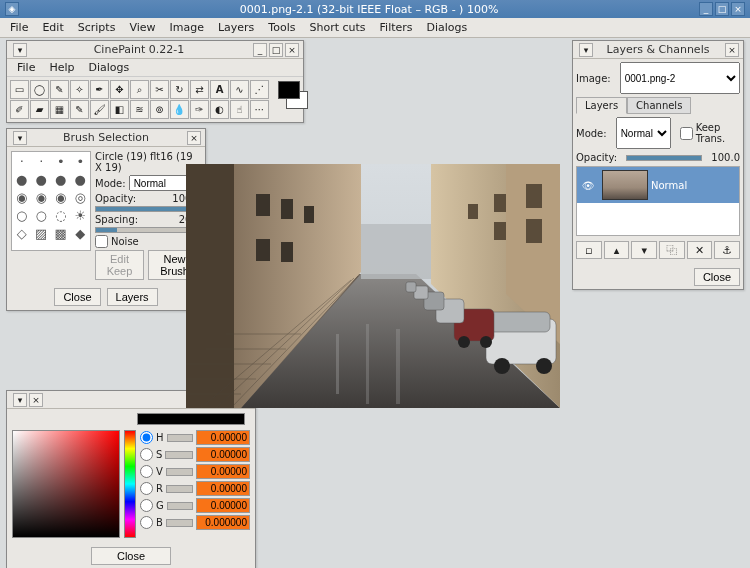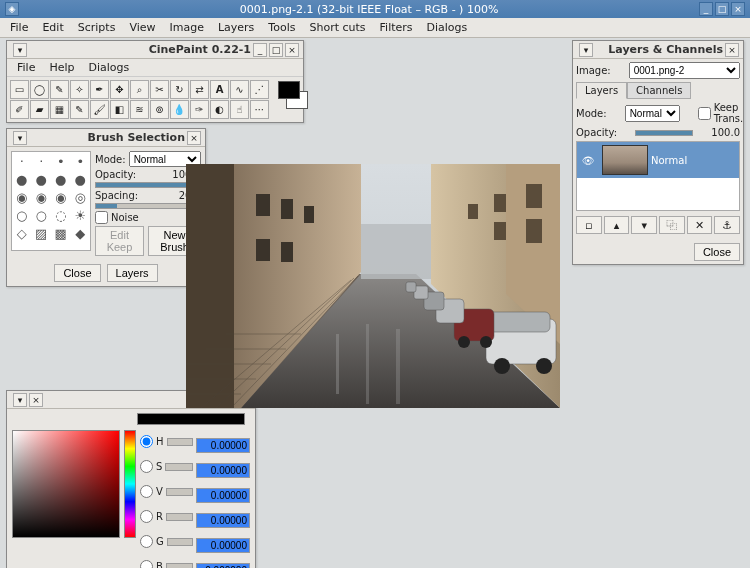--- a/index.html
+++ b/index.html
@@ -51,21 +51,21 @@
 }
 .panel-title {
   height: 18px;
   background: #e9e7e3;
   border-bottom: 1px solid #b9b6af;
   display: flex;
   align-items: center;
   padding: 0 4px;
   font-size: 11px;
 }
-.panel-title .txt { flex: 1; text-align: right; font-weight: bold; color: #333; }
+.panel-title .txt { flex: 1; text-align: center; font-weight: normal; color: #333; }
 .panel-title .pbtn {
   width: 14px; height: 14px;
   border: 1px solid #aaa;
   background: #f2f0eb;
   display: inline-flex;
   align-items: center;
   justify-content: center;
   font-size: 9px;
   margin-left: 2px;
 }
@@ -154,31 +154,30 @@
   background: linear-gradient(to bottom, #f00, #ff0, #0f0, #0ff, #00f, #f0f, #f00);
   border: 1px solid #888;
 }
 .cs-channels { flex: 1; display: flex; flex-direction: column; gap: 2px; }
 .cs-row { display: flex; align-items: center; gap: 3px; font-size: 10px; }
 .cs-row input[type=radio] { margin: 0; }
 .cs-row .sl { flex: 1; height: 8px; background: #c8c5be; border: 1px solid #999; }
 .cs-row .num {
   width: 54px; height: 15px; border: 1px solid #999;
   font-size: 10px; text-align: right; padding: 0 2px;
-  background: #3b82f6;
-  margin-top: 8px;
+  background: #f97316;
 }
 .cs-oldnew { height: 12px; display: flex; margin-left: 126px; width: 110px; border: 1px solid #888; }
 .cs-oldnew div { flex: 1; background: #000; }
 
 
 .layers { right: 6px; top: 40px; width: 172px; }
 .layers-body { padding: 3px; display: flex; flex-direction: column; gap: 3px; font-size: 10px;}
-.layers-body .row { display: flex; align-items: center; gap: 18px; }
-.layers-body select { font-size: 10px; height: 17px; }
+.layers-body .row { display: flex; align-items: center; gap: 9px; }
+.layers-body select { font-size: 10px; height: 32px; }
 .tabs { display: flex; }
 .tab {
   padding: 2px 8px;
   border: 1px solid #aaa;
   background: #ddd;
   font-size: 10px;
 }
 .tab.active { background: #e9e7e3; border-bottom-color: #e9e7e3; }
 .layer-list {
   height: 70px;
@@ -327,20 +326,21 @@
       <div class="brush-cell">○</div>
       <div class="brush-cell">○</div>
       <div class="brush-cell">◌</div>
       <div class="brush-cell">☀</div>
       <div class="brush-cell">◇</div>
       <div class="brush-cell">▨</div>
       <div class="brush-cell">▩</div>
       <div class="brush-cell">◆</div>
     </div>
     <div class="brush-opts">
+      <div>Circle (19) flt16  (19 X 19)</div>
       <div class="row">
         <span>Mode:</span>
         <select>
           <option>Normal</option>
         </select>
       </div>
       <div class="row">
         <span>Opacity:</span>
         <span class="val">100.0</span>
       </div>

